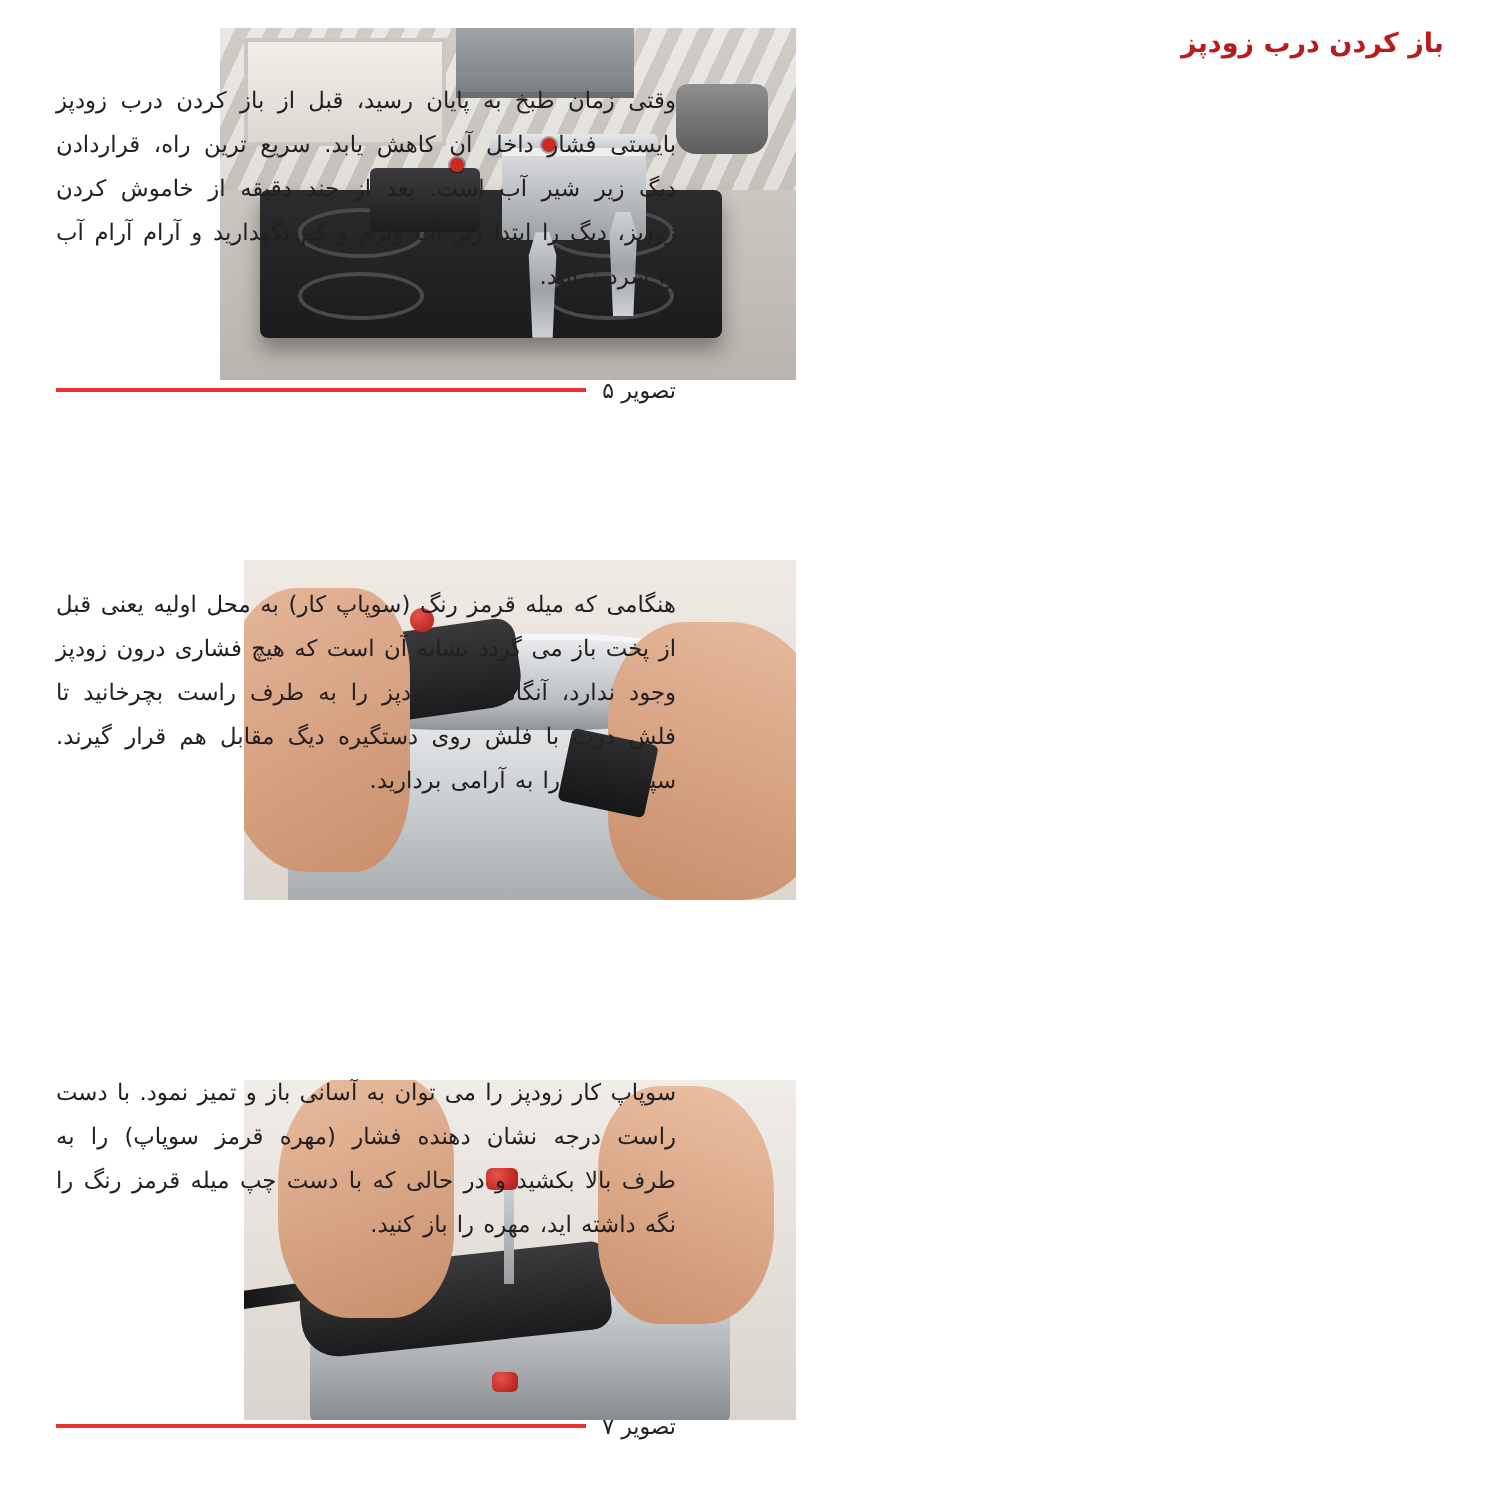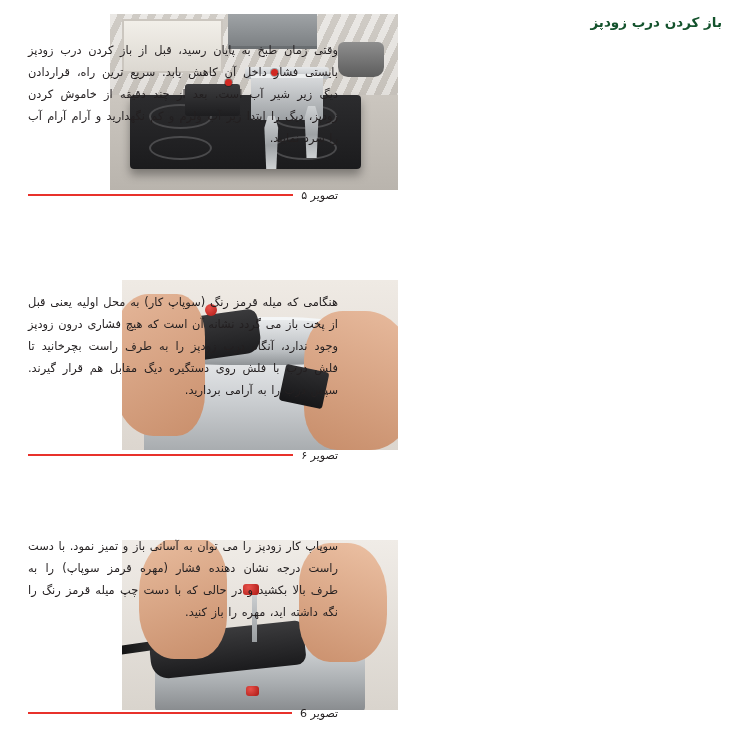--- a/index.html
+++ b/index.html
@@ -17,21 +17,21 @@
     box-sizing: border-box;
   }
 
   
   .title {
     position: absolute;
     top: 14px;
     right: 28px;
     width: 330px;
     text-align: right;
-    color: #14532d;
+    color: #b91c1c;
     font-size: 13.5px;
     font-weight: bold;
     direction: rtl;
     letter-spacing: 0;
   }
 
   
   .para {
     position: absolute;
     direction: rtl;
@@ -274,38 +274,34 @@
     <div class="handle"></div>
     <div class="red-knob rk1"></div>
     <div class="red-knob rk2"></div>
     <div class="hand-l"></div>
     <div class="hand-r"></div>
     <div class="clamp"></div>
   </div>
 
   <div class="para" style="right:412px; top:292px; width:310px;">هنگامی که میله قرمز رنگ (سوپاپ کار) به محل اولیه یعنی قبل از پخت باز می گردد نشانه آن است که هیچ فشاری درون زودپز وجود ندارد، آنگاه درب زودپز را به طرف راست بچرخانید تا فلش درب با فلش روی دستگیره دیگ مقابل هم قرار گیرند. سپس درب را به آرامی بردارید.</div>
 
-  <div class="figrow" style="right:412px; top:448px; width:310px;">
-    <span class="fig-label">تصویر ۶</span>
-    <span class="fig-rule"></span>
-  </div>
 
 
   <div class="photo p3">
     <div class="bg"></div>
     <div class="lid"></div>
     <div class="handle"></div>
     <div class="valve-stem"></div>
     <div class="valve-top"></div>
     <div class="valve-bottom"></div>
     <div class="black-rod"></div>
     <div class="hand-l"></div>
     <div class="hand-r"></div>
   </div>
 
   <div class="para" style="right:412px; top:536px; width:310px;">سوپاپ کار زودپز را می توان به آسانی باز و تمیز نمود. با دست راست درجه نشان دهنده فشار (مهره قرمز سوپاپ) را به طرف بالا بکشید و در حالی که با دست چپ میله قرمز رنگ را نگه داشته اید، مهره را باز کنید.</div>
 
   <div class="figrow" style="right:412px; top:706px; width:310px;">
-    <span class="fig-label">تصویر 6</span>
+    <span class="fig-label">تصویر ۷</span>
     <span class="fig-rule"></span>
   </div>
 
 </div>
 
 </body></html>

